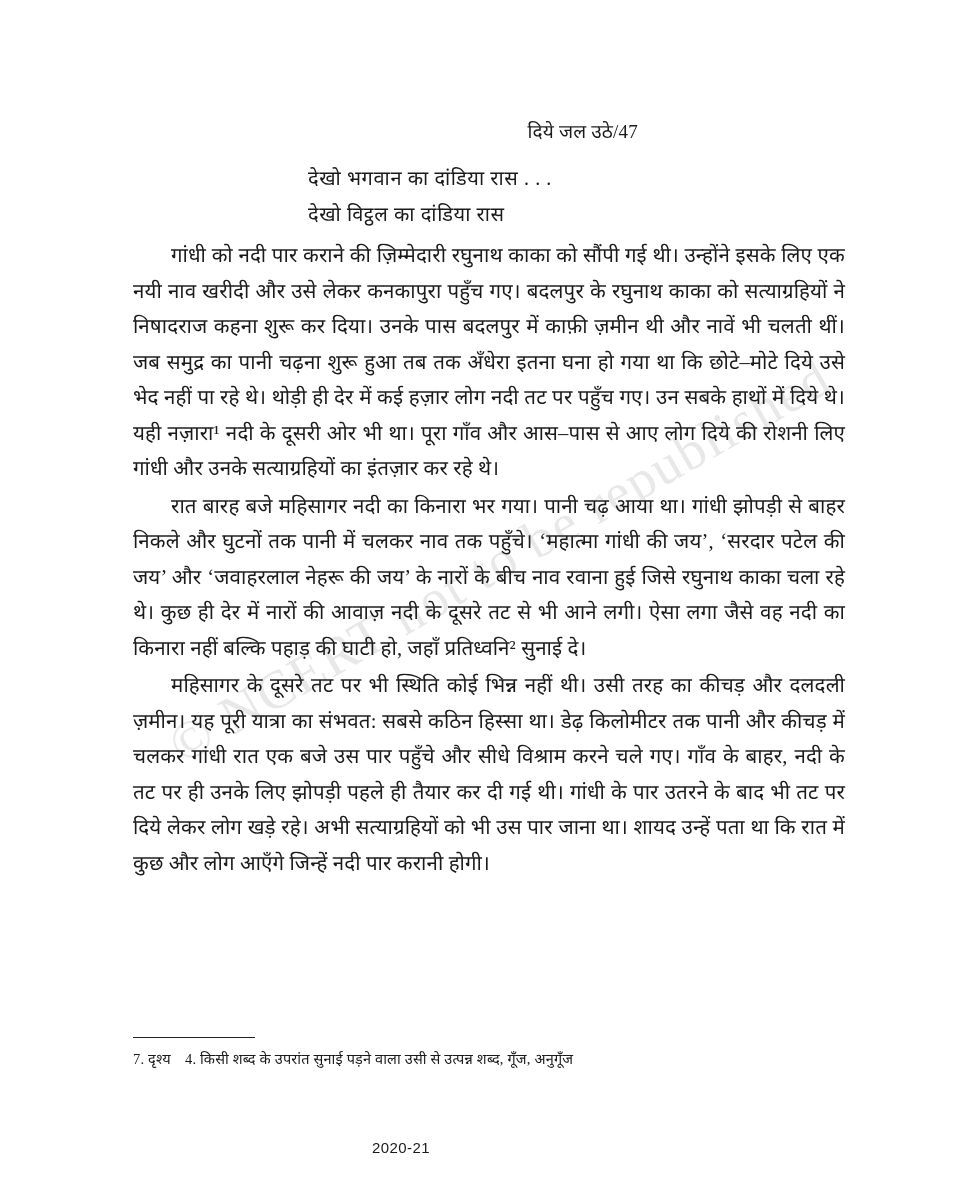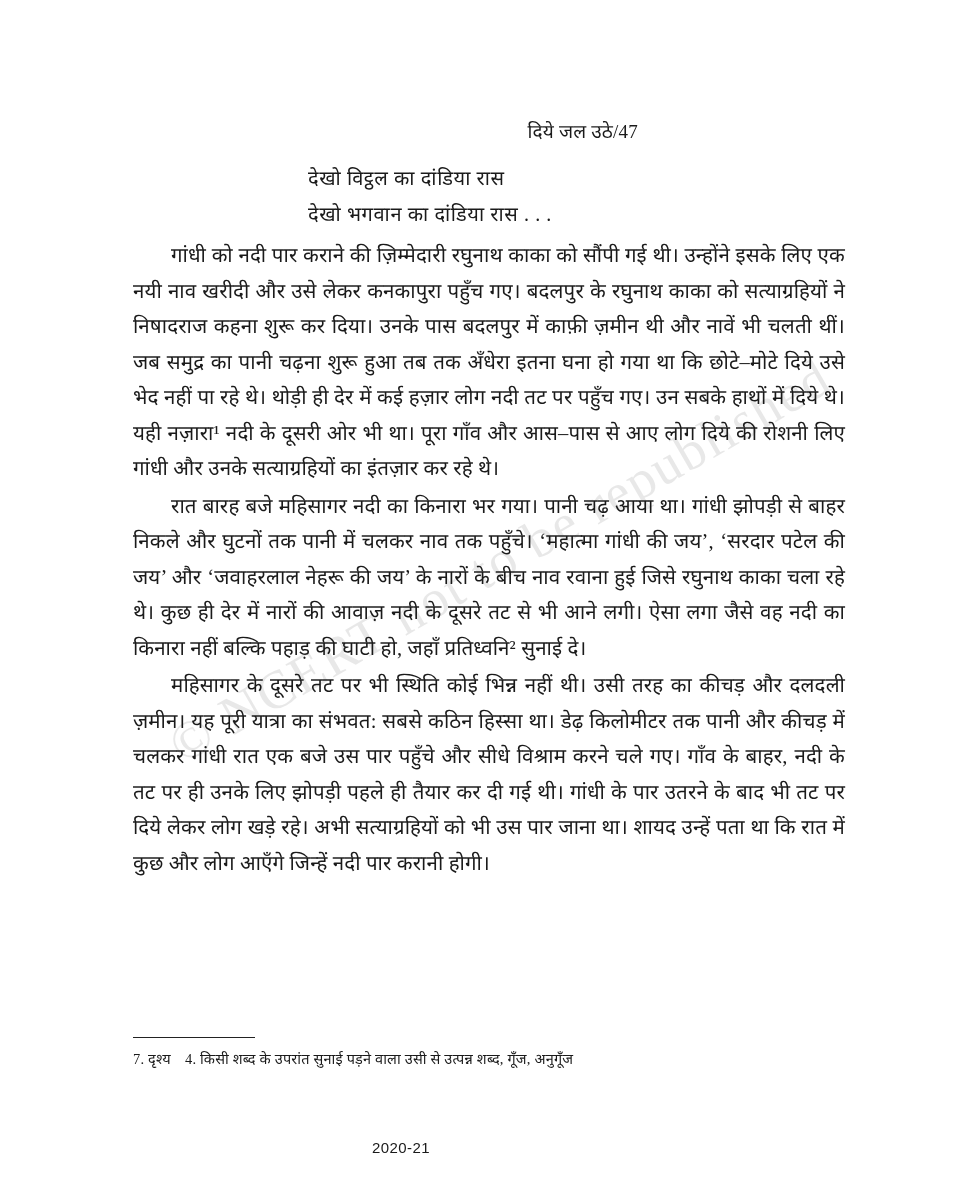--- a/index.html
+++ b/index.html
@@ -118,22 +118,22 @@
 
 <div class="page">
 
   <div class="header-line">दिये जल उठे/47</div>
 
   <div class="watermark">© NCERT not to be republished</div>
 
   <div class="content">
 
     <div class="verse">
+      <div class="verse-line">देखो भगवान का दांडिया रास . . .</div>
       <div class="verse-line">देखो विट्ठल का दांडिया रास</div>
-      <div class="verse-line">देखो भगवान का दांडिया रास . . .</div>
     </div>
 
     <p class="para"><span class="indent"></span><span>गांधी को नदी पार कराने की ज़िम्मेदारी रघुनाथ काका को सौंपी गई थी। उन्होंने इसके लिए एक नयी नाव खरीदी और उसे लेकर कनकापुरा पहुँच गए। बदलपुर के रघुनाथ काका को सत्याग्रहियों ने निषादराज कहना शुरू कर दिया। उनके पास बदलपुर में काफ़ी ज़मीन थी और नावें भी चलती थीं। जब समुद्र का पानी चढ़ना शुरू हुआ तब तक अँधेरा इतना घना हो गया था कि छोटे–मोटे दिये उसे भेद नहीं पा रहे थे। थोड़ी ही देर में कई हज़ार लोग नदी तट पर पहुँच गए। उन सबके हाथों में दिये थे। यही नज़ारा¹ नदी के दूसरी ओर भी था। पूरा गाँव और आस–पास से आए लोग दिये की रोशनी लिए गांधी और उनके सत्याग्रहियों का इंतज़ार कर रहे थे।</span></p>
 
     <p class="para"><span class="indent"></span><span>रात बारह बजे महिसागर नदी का किनारा भर गया। पानी चढ़ आया था। गांधी झोपड़ी से बाहर निकले और घुटनों तक पानी में चलकर नाव तक पहुँचे। ‘महात्मा गांधी की जय’, ‘सरदार पटेल की जय’ और ‘जवाहरलाल नेहरू की जय’ के नारों के बीच नाव रवाना हुई जिसे रघुनाथ काका चला रहे थे। कुछ ही देर में नारों की आवाज़ नदी के दूसरे तट से भी आने लगी। ऐसा लगा जैसे वह नदी का किनारा नहीं बल्कि पहाड़ की घाटी हो, जहाँ प्रतिध्वनि² सुनाई दे।</span></p>
 
     <p class="para"><span class="indent"></span><span>महिसागर के दूसरे तट पर भी स्थिति कोई भिन्न नहीं थी। उसी तरह का कीचड़ और दलदली ज़मीन। यह पूरी यात्रा का संभवत: सबसे कठिन हिस्सा था। डेढ़ किलोमीटर तक पानी और कीचड़ में चलकर गांधी रात एक बजे उस पार पहुँचे और सीधे विश्राम करने चले गए। गाँव के बाहर, नदी के तट पर ही उनके लिए झोपड़ी पहले ही तैयार कर दी गई थी। गांधी के पार उतरने के बाद भी तट पर दिये लेकर लोग खड़े रहे। अभी सत्याग्रहियों को भी उस पार जाना था। शायद उन्हें पता था कि रात में कुछ और लोग आएँगे जिन्हें नदी पार करानी होगी।</span></p>
 
   </div>
 

